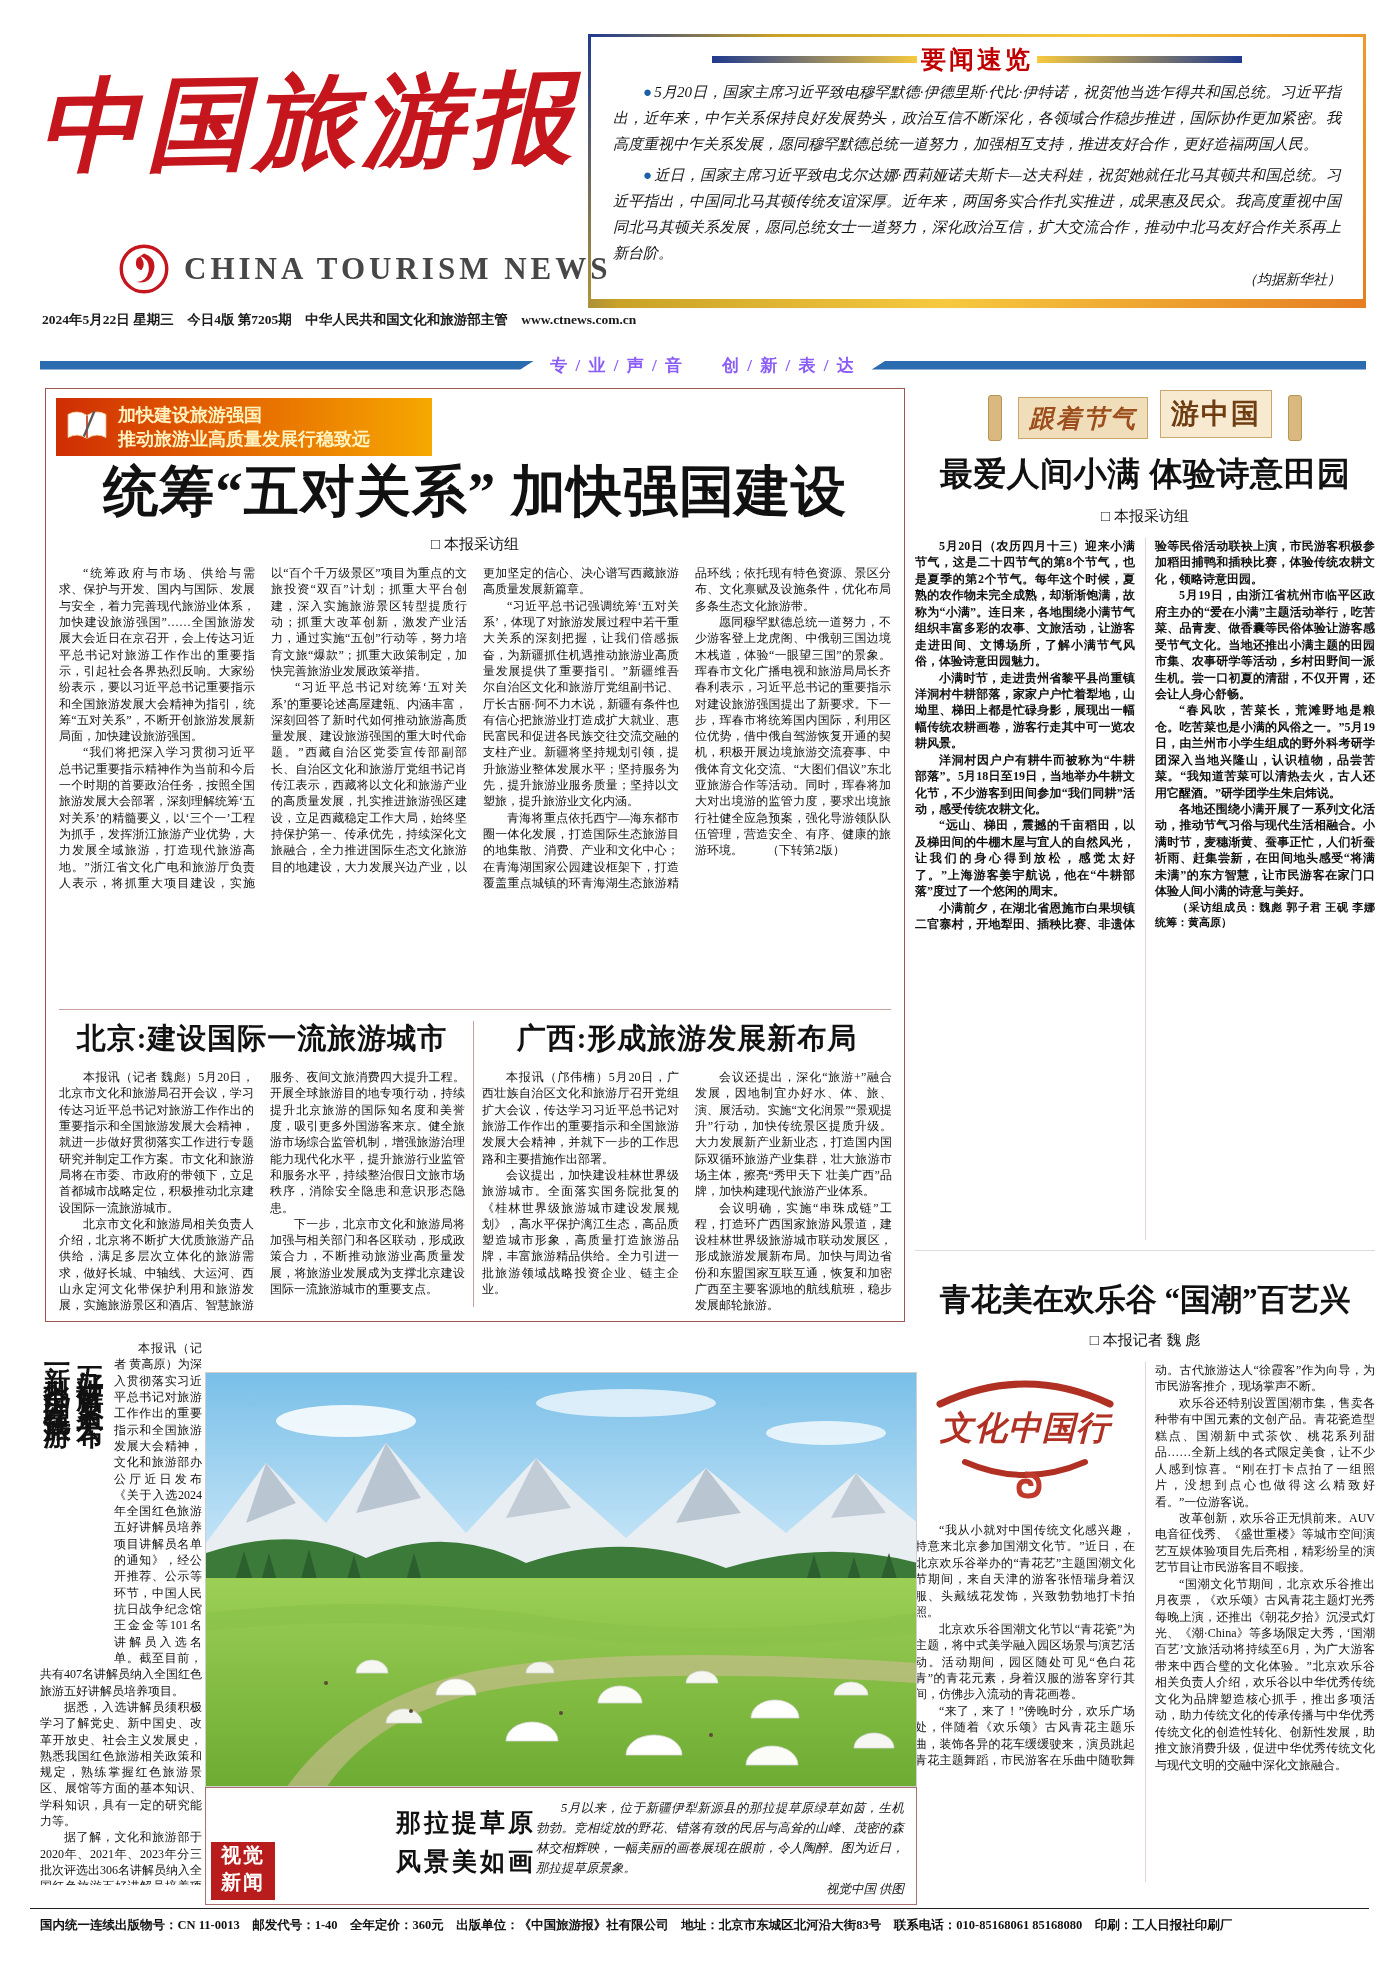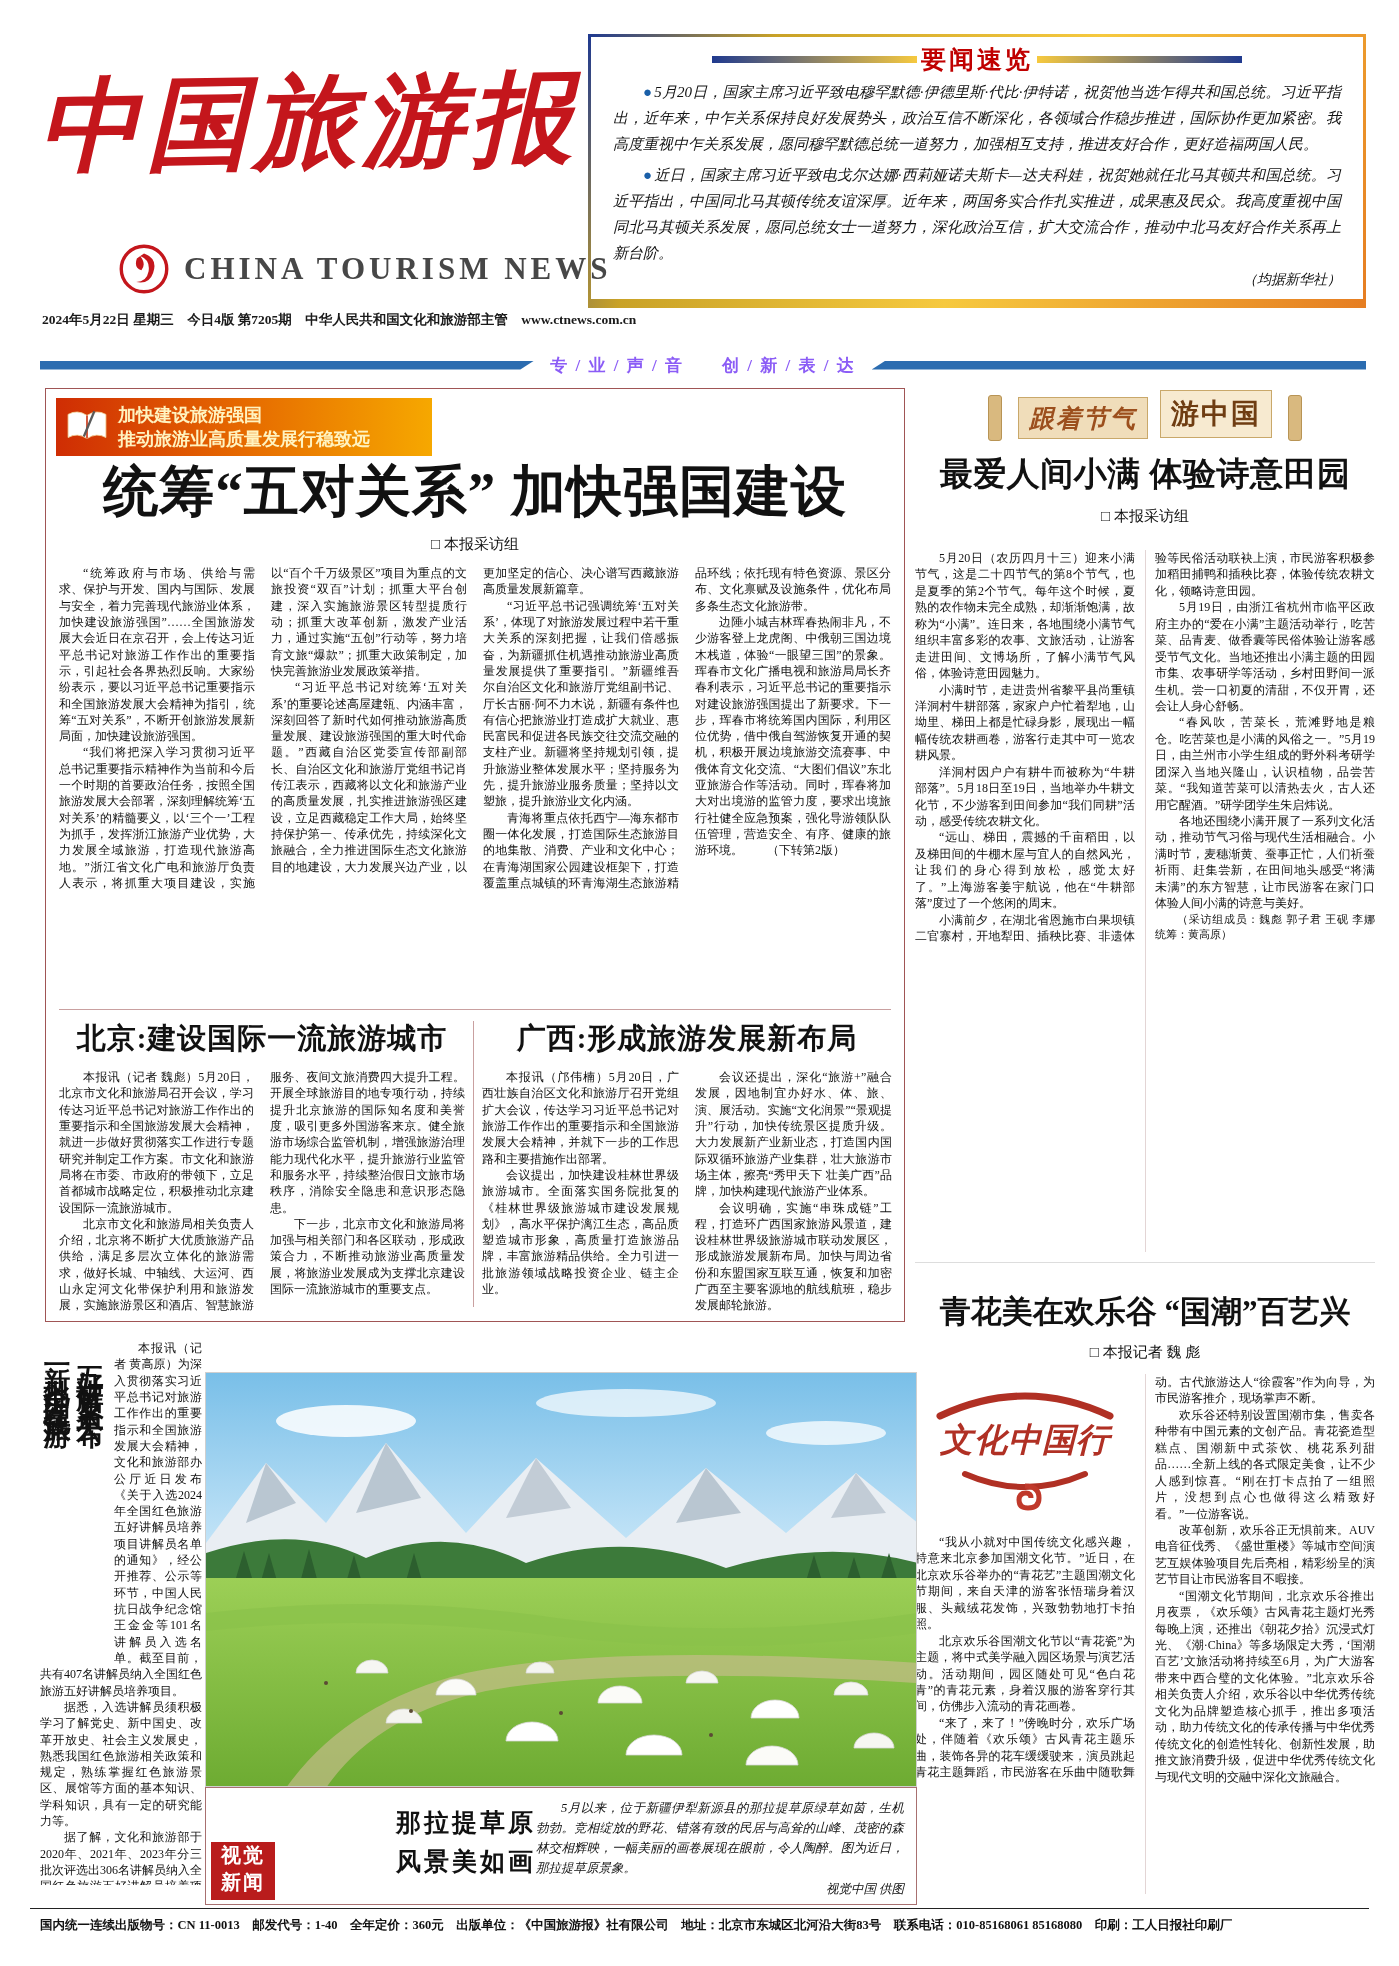--- a/index.html
+++ b/index.html
@@ -56,22 +56,22 @@
   
   .right-col{position:absolute;left:915px;top:388px;width:460px;height:1520px;}
   .kicker{position:relative;height:60px;display:flex;align-items:center;justify-content:center;gap:16px;}
   .kick-end{width:12px;height:44px;background:#d9b97f;border:1px solid #b89455;border-radius:3px;}
   .kick-a{background:#f0ddba;border:1px solid #c9a86a;padding:2px 10px;height:36px;display:flex;align-items:center;}
   .kick-a span{color:#9c4f1d;font-size:25px;font-weight:bold;font-style:italic;letter-spacing:2px;white-space:nowrap;}
   .kick-b{background:#f7ead0;border:1px solid #c9a86a;padding:2px 10px;height:42px;display:flex;align-items:center;margin-left:-4px;margin-top:-8px;}
   .kick-b span{color:#6f3d12;font-size:28px;font-weight:bold;letter-spacing:2px;white-space:nowrap;}
   .st-headline{margin-top:4px;text-align:center;font-size:33px;font-weight:bold;letter-spacing:0.5px;white-space:nowrap;}
   .st-byline{text-align:center;font-size:15px;margin-top:10px;}
-  .st-body{margin-top:24px;height:702px;column-count:2;column-gap:20px;column-rule:1px solid #e3d5d5;
-      font-size:12px;line-height:1.37;text-align:justify;overflow:hidden;}
+  .st-body{margin-top:12px;height:702px;column-count:2;column-gap:20px;column-rule:1px solid #e3d5d5;
+      font-size:12px;line-height:1.37;text-align:justify;overflow:hidden;font-weight:bold;}
   .st-body p:last-child{font-size:11px;}
   .rc-divider{margin-top:10px;border-top:1px solid #ddd;}
   .hl-headline{margin-top:28px;text-align:center;font-size:31px;font-weight:bold;white-space:nowrap;}
   .hl-byline{text-align:center;font-size:15px;margin-top:10px;}
   .hl-body{margin-top:12px;height:520px;column-count:2;column-gap:20px;column-rule:1px solid #e3d5d5;
       font-size:12px;line-height:1.37;text-align:justify;overflow:hidden;}
   .cch-logo{break-inside:avoid;width:200px;height:150px;margin:0 auto 10px auto;position:relative;text-align:center;}
   .cch-logo .cch-text{position:absolute;left:0;top:44px;width:100%;color:#b03024;font-size:33px;
       font-weight:bold;font-style:italic;letter-spacing:1px;white-space:nowrap;}
   
@@ -142,21 +142,21 @@
       </div>
     </div>
     <div class="lead-headline">统筹“五对关系” 加快强国建设</div>
     <div class="lead-byline">□ 本报采访组</div>
     <div class="lead-body">
         <p class="para">“统筹政府与市场、供给与需求、保护与开发、国内与国际、发展与安全，着力完善现代旅游业体系，加快建设旅游强国”……全国旅游发展大会近日在京召开，会上传达习近平总书记对旅游工作作出的重要指示，引起社会各界热烈反响。大家纷纷表示，要以习近平总书记重要指示和全国旅游发展大会精神为指引，统筹“五对关系”，不断开创旅游发展新局面，加快建设旅游强国。</p>
         <p class="para">“我们将把深入学习贯彻习近平总书记重要指示精神作为当前和今后一个时期的首要政治任务，按照全国旅游发展大会部署，深刻理解统筹‘五对关系’的精髓要义，以‘三个一’工程为抓手，发挥浙江旅游产业优势，大力发展全域旅游，打造现代旅游高地。”浙江省文化广电和旅游厅负责人表示，将抓重大项目建设，实施以“百个千万级景区”项目为重点的文旅投资“双百”计划；抓重大平台创建，深入实施旅游景区转型提质行动；抓重大改革创新，激发产业活力，通过实施“五创”行动等，努力培育文旅“爆款”；抓重大政策制定，加快完善旅游业发展政策举措。</p>
         <p class="para">“习近平总书记对统筹‘五对关系’的重要论述高屋建瓴、内涵丰富，深刻回答了新时代如何推动旅游高质量发展、建设旅游强国的重大时代命题。”西藏自治区党委宣传部副部长、自治区文化和旅游厅党组书记肖传江表示，西藏将以文化和旅游产业的高质量发展，扎实推进旅游强区建设，立足西藏稳定工作大局，始终坚持保护第一、传承优先，持续深化文旅融合，全力推进国际生态文化旅游目的地建设，大力发展兴边产业，以更加坚定的信心、决心谱写西藏旅游高质量发展新篇章。</p>
         <p class="para">“习近平总书记强调统筹‘五对关系’，体现了对旅游发展过程中若干重大关系的深刻把握，让我们倍感振奋，为新疆抓住机遇推动旅游业高质量发展提供了重要指引。”新疆维吾尔自治区文化和旅游厅党组副书记、厅长古丽·阿不力木说，新疆有条件也有信心把旅游业打造成扩大就业、惠民富民和促进各民族交往交流交融的支柱产业。新疆将坚持规划引领，提升旅游业整体发展水平；坚持服务为先，提升旅游业服务质量；坚持以文塑旅，提升旅游业文化内涵。</p>
         <p class="para">青海将重点依托西宁—海东都市圈一体化发展，打造国际生态旅游目的地集散、消费、产业和文化中心；在青海湖国家公园建设框架下，打造覆盖重点城镇的环青海湖生态旅游精品环线；依托现有特色资源、景区分布、文化禀赋及设施条件，优化布局多条生态文化旅游带。</p>
-        <p class="para">边陲小城吉林珲春热闹非凡，不少游客登上龙虎阁、中俄朝三国边境木栈道，体验“一眼望三国”的景象。珲春市文化广播电视和旅游局局长齐春利表示，习近平总书记的重要指示对建设旅游强国提出了新要求。下一步，珲春市将统筹国内国际，利用区位优势，借中俄自驾游恢复开通的契机，积极开展边境旅游交流赛事、中俄体育文化交流、“大图们倡议”东北亚旅游合作等活动。同时，珲春将加大对出境游的监管力度，要求出境旅行社健全应急预案，强化导游领队队伍管理，营造安全、有序、健康的旅游环境。　　（下转第2版）</p>
+        <p class="para">愿同穆罕默德总统一道努力，不少游客登上龙虎阁、中俄朝三国边境木栈道，体验“一眼望三国”的景象。珲春市文化广播电视和旅游局局长齐春利表示，习近平总书记的重要指示对建设旅游强国提出了新要求。下一步，珲春市将统筹国内国际，利用区位优势，借中俄自驾游恢复开通的契机，积极开展边境旅游交流赛事、中俄体育文化交流、“大图们倡议”东北亚旅游合作等活动。同时，珲春将加大对出境游的监管力度，要求出境旅行社健全应急预案，强化导游领队队伍管理，营造安全、有序、健康的旅游环境。　　（下转第2版）</p>
       </div>
 
     <div class="sub-divider"></div>
     <div class="sub-vr"></div>
 
     <div class="sub-article bj">
       <div class="sub-headline">北京:建设国际一流旅游城市</div>
       <div class="sub-body">
           <p class="para">本报讯（记者 魏彪）5月20日，北京市文化和旅游局召开会议，学习传达习近平总书记对旅游工作作出的重要指示和全国旅游发展大会精神，就进一步做好贯彻落实工作进行专题研究并制定工作方案。市文化和旅游局将在市委、市政府的带领下，立足首都城市战略定位，积极推动北京建设国际一流旅游城市。</p>
           <p class="para">北京市文化和旅游局相关负责人介绍，北京将不断扩大优质旅游产品供给，满足多层次立体化的旅游需求，做好长城、中轴线、大运河、西山永定河文化带保护利用和旅游发展，实施旅游景区和酒店、智慧旅游服务、夜间文旅消费四大提升工程。开展全球旅游目的地专项行动，持续提升北京旅游的国际知名度和美誉度，吸引更多外国游客来京。健全旅游市场综合监管机制，增强旅游治理能力现代化水平，提升旅游行业监管和服务水平，持续整治假日文旅市场秩序，消除安全隐患和意识形态隐患。</p>

